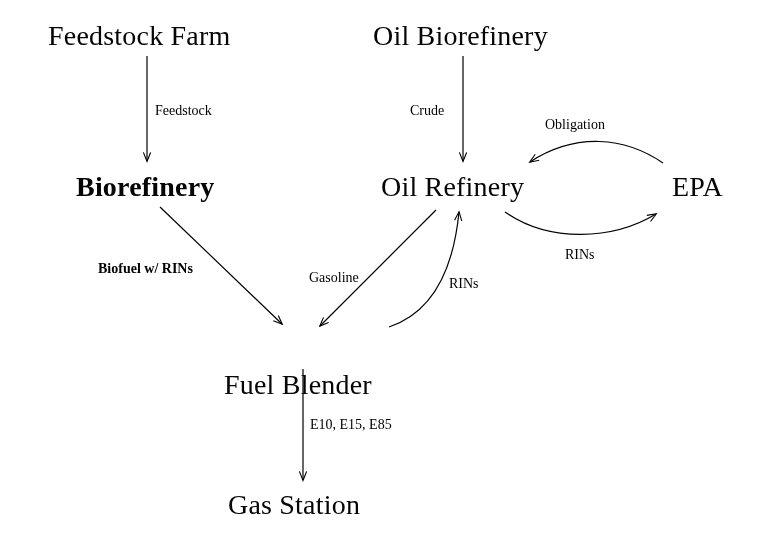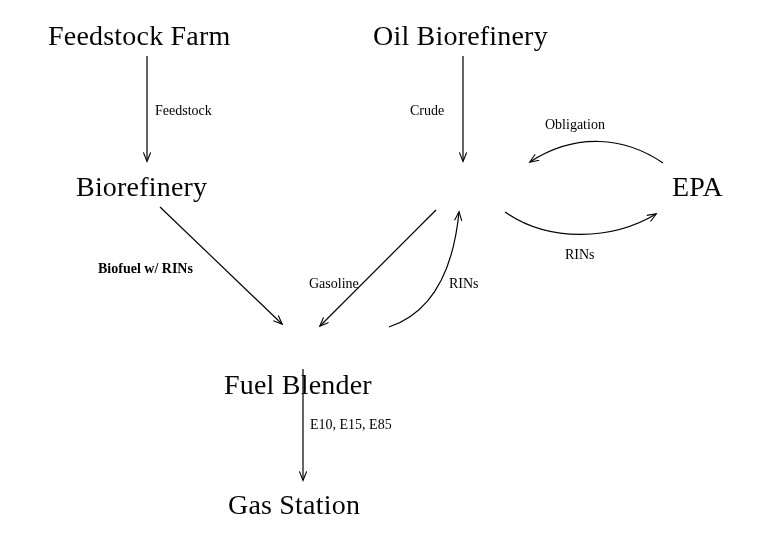--- a/index.html
+++ b/index.html
@@ -63,27 +63,28 @@
 
     <path d="M436,210 L320,326" fill="none" stroke="#000000" stroke-width="1.2" marker-end="url(#ah)"></path>
 
     <path d="M389,327 C425,315 452,283 459,212" fill="none" stroke="#000000" stroke-width="1.2" marker-end="url(#ah)"></path>
 
     <path d="M303,369 L303,480" fill="none" stroke="#000000" stroke-width="1.2" marker-end="url(#ah)"></path>
   </svg>
 
   <div class="node" style="left:48px; top:22px;">Feedstock Farm</div>
   <div class="node" style="left:373px; top:22px;">Oil Biorefinery</div>
-  <div class="node" style="left:76px; top:173px;">Biorefinery</div>
+  <div class="node" style="left:76px; top:173px;font-weight:bold;">Biorefinery</div>
+  <div class="node" style="left:381px; top:173px;">Oil Refinery</div>
   <div class="node" style="left:672px; top:173px;">EPA</div>
   <div class="node" style="left:224px; top:334px;margin-top:37px;">Fuel Blender</div>
   <div class="node" style="left:228px; top:491px;">Gas Station</div>
 
   <div class="edge-label" style="left:155px; top:104px;">Feedstock</div>
   <div class="edge-label" style="left:410px; top:104px;">Crude</div>
   <div class="edge-label" style="left:545px; top:118px;">Obligation</div>
   <div class="edge-label" style="left:98px; top:262px;font-weight:bold;">Biofuel w/ RINs</div>
-  <div class="edge-label" style="left:309px; top:277px;">Gasoline</div>
+  <div class="edge-label" style="left:309px; top:271px;">Gasoline</div>
   <div class="edge-label" style="left:449px; top:277px;">RINs</div>
   <div class="edge-label" style="left:565px; top:248px;">RINs</div>
   <div class="edge-label" style="left:310px; top:418px;">E10, E15, E85</div>
 
 </div>
 
 </body></html>

